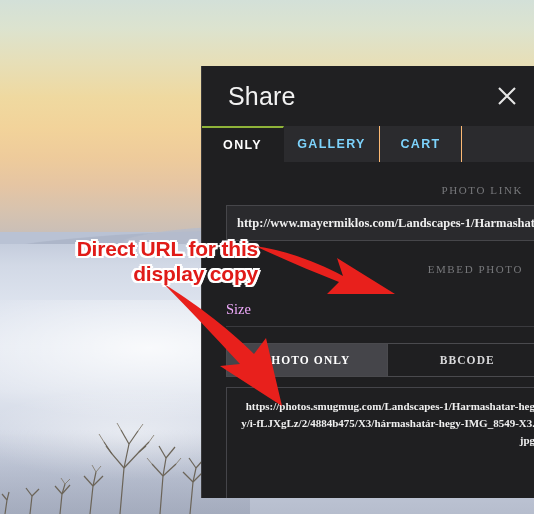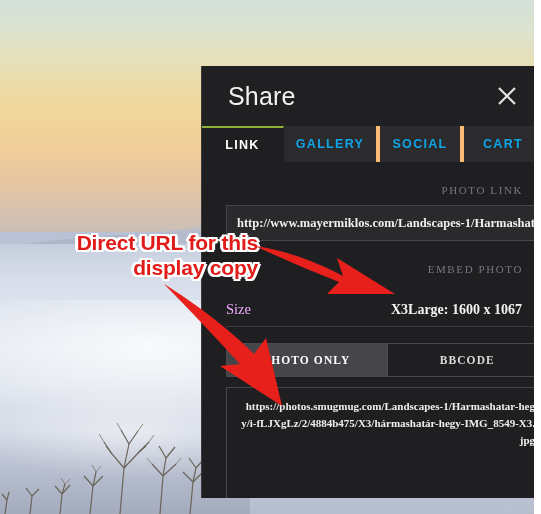--- a/index.html
+++ b/index.html
@@ -156,23 +156,23 @@
     height: 36px;
     background: #2b2b2e;
   }
   .tab {
     flex: 0 0 auto;
     display: flex;
     align-items: center;
     justify-content: center;
     font-size: 12.5px;
     letter-spacing: 1.3px;
-    color: #0ea5e9;
+    color: #7dd3fc;
     background: #2b2b2e;
-    border-right: 4px solid #fdba74;
+    border-right: 1px solid #fdba74;
     cursor: pointer;
     font-weight: 600;
     padding: 0 14px;
   }
   .tab.active {
     background: #1f1f21;
     color: #ffffff;
     border-top: 2px solid #8fb339;
     border-right: 1px solid #1f1f21;
   }
@@ -268,21 +268,21 @@
     line-height: 17px;
     color: #f0f0f0;
     font-weight: 600;
     word-break: break-all;
     display: block;
   }
 
   
   .annot-text {
     position: absolute;
-    left: 18px; top: 230px;
+    left: 18px; top: 236px;
     width: 240px;
     font-size: 21px;
     font-weight: 700;
     line-height: 25px;
     color: #e01b18;
     letter-spacing: -.2px;
     text-shadow:
       -2px -2px 0 #fff,  2px -2px 0 #fff,
       -2px  2px 0 #fff,  2px  2px 0 #fff,
       -2px  0   0 #fff,  2px  0   0 #fff,
@@ -363,39 +363,37 @@
     <div class="dialog-header">
       <div class="dialog-title">Share</div>
       <div class="close-btn">
         <svg width="22" height="22" viewBox="0 0 22 22">
           <path d="M3 3 L19 19 M19 3 L3 19" stroke="#e6e6e6" stroke-width="2.1" fill="none"></path>
         </svg>
       </div>
     </div>
 
     <div class="tabs">
-      <div class="tab tab-photo active">LINK</div>
+      <div class="tab tab-photo active">ONLY</div>
       <div class="tab tab-gallery">GALLERY</div>
-      <div class="tab tab-social">SOCIAL</div>
       <div class="tab tab-cart">CART</div>
     </div>
 
     <div class="body-pad">
 
       <div class="section-label">PHOTO LINK</div>
       <div class="link-input">
         <span>http://www.mayermiklos.com/Landscapes-1/Harmashatar-hegy</span>
       </div>
 
       <div class="section-label">EMBED PHOTO</div>
 
       <div class="size-row">
         <span class="size-label">Size</span>
         <span class="size-value-wrap">
-          <span class="size-value">X3Large: 1600 x 1067</span>
           <svg class="chevron" width="14" height="9" viewBox="0 0 14 9">
             <path d="M1 1.5 L7 7 L13 1.5" stroke="#9a9a9d" stroke-width="1.5" fill="none"></path>
           </svg>
         </span>
       </div>
 
       <div class="seg-group">
         <div class="seg active">PHOTO ONLY</div>
         <div class="seg">BBCODE</div>
       </div>

